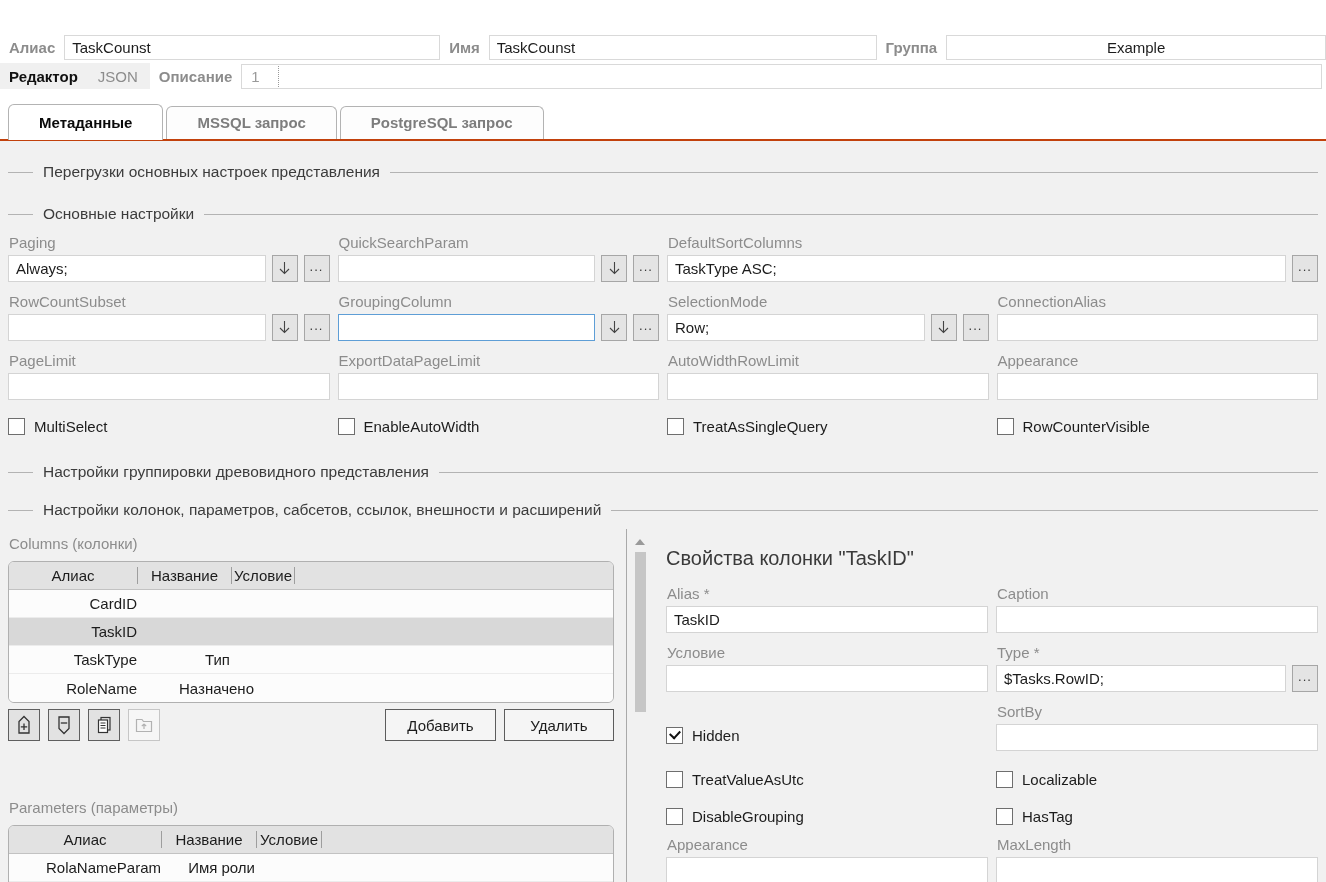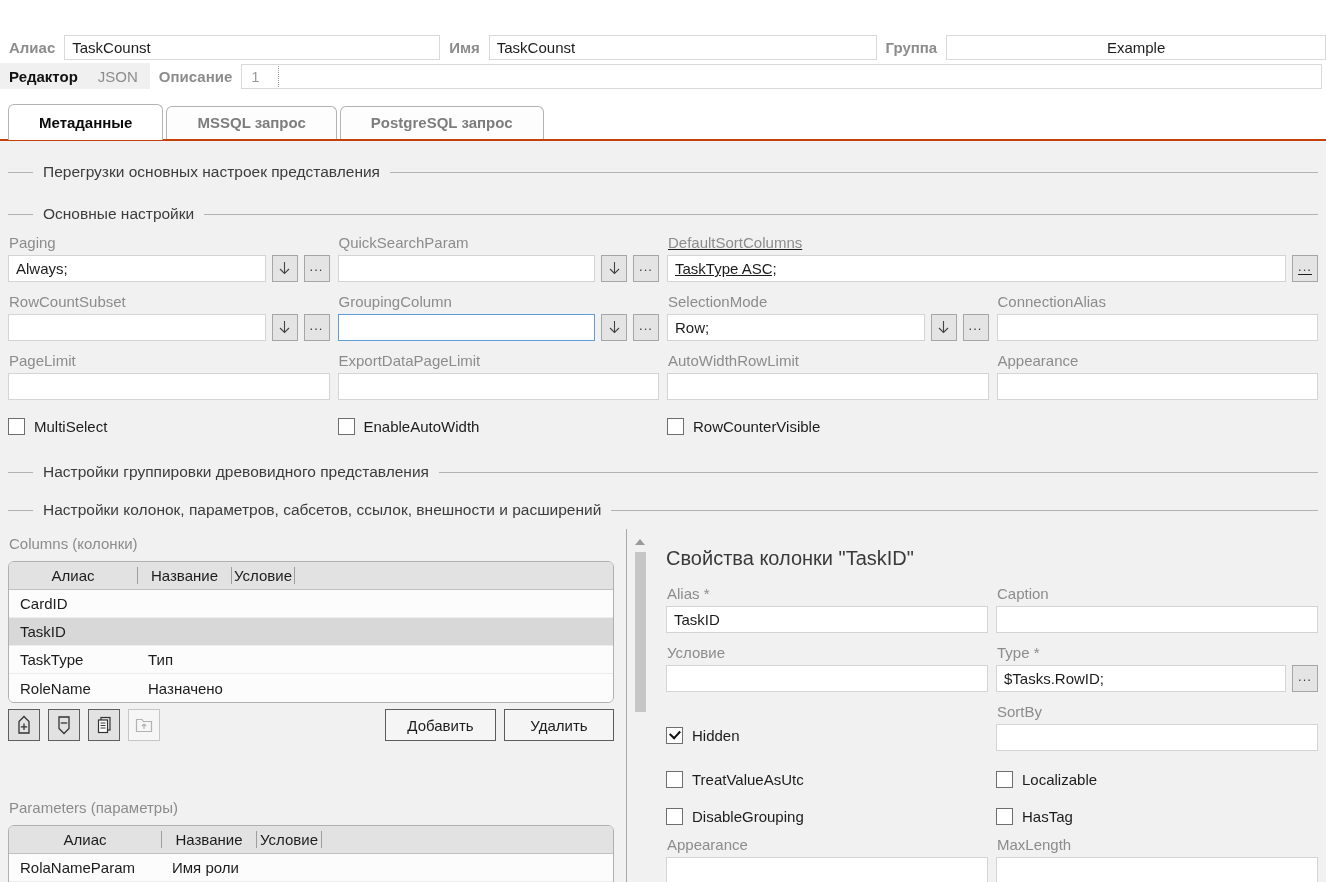--- a/index.html
+++ b/index.html
@@ -57,21 +57,21 @@
     flex:1; min-width:0; height:27px; border:1px solid #d4d4d4; background:#fff;
     color:#1c1c1c; font-family:inherit; font-size:15px; padding:0 7px; outline:none;
   }
   .tinput.focused { border:1px solid #5e9ed6; }
   .sqbtn {
     width:26px; height:27px; flex:0 0 26px; border:1px solid #a6a6a6; background:#e4e4e4;
     display:flex; align-items:center; justify-content:center; cursor:pointer; padding:0;
     color:#3a3a3a; font-family:inherit;
   }
   .ellipsis-icon::after { content:"..."; font-size:13px; letter-spacing:1px; color:#3a3a3a; position:relative; top:-2px; }
-  .span2 { grid-column:3 / span 2;text-decoration:underline; }
+  .span2 { grid-column:3 / span 2; }
   .checksrow { margin-top:18px; }
   .check { display:flex; align-items:center; cursor:pointer; }
   .cbox { width:17px; height:17px; border:1px solid #6e6e6e; background:#fff; margin-right:9px; position:relative; flex:0 0 17px; }
   .cbox.checked::after {
     content:""; position:absolute; left:3px; top:2px; width:8px; height:5px;
     border-left:2px solid #111; border-bottom:2px solid #111; transform:rotate(-47deg);
   }
   .clabel { color:#1c1c1c; }
   
   .split { display:flex; align-items:stretch; padding-left:8px; margin-top:10px; height:412px; }
@@ -82,23 +82,23 @@
   .scroll-thumb { width:11px; height:160px; background:#c6c6c6; margin-top:7px; cursor:grab; }
   .rightpane { flex:1; padding:12px 8px 0 20px; }
   
   .listlabel { color:#8c8c8c; margin:6px 0 9px 1px; }
   .listlabel.params { margin-top:58px; }
   .dtable { border:1px solid #b0b0b0; border-radius:6px; background:#fcfcfc; overflow:hidden; width:606px; }
   .thead { display:flex; align-items:stretch; background:#e2e2e2; height:28px; border-bottom:1px solid #c2c2c2; }
   .th { display:flex; align-items:center; justify-content:center; color:#1c1c1c; cursor:pointer; }
   .hsep { width:1px; background:#9e9e9e; margin:5px 0; flex:0 0 1px; }
   .trow { display:flex; height:28px; align-items:center; border-bottom:1px solid #ececec; background:#fcfcfc; cursor:pointer; }
-  .trow:last-child { border-bottom:none; }
+  .trow:last-child { border-bottom:none;gap:24px; }
   .trow.selected { background:#d8d8d8; }
-  .td { padding-left:11px; white-space:nowrap; overflow:hidden; }
+  .td { padding-left:11px; white-space:nowrap; overflow:hidden;text-align:right; }
   .cw1 { width:128px; } .cw2 { width:93px; } .cw3 { width:62px; }
   .pw1 { width:152px; } .pw2 { width:94px; } .pw3 { width:64px; }
   
   .ltoolbar { display:flex; align-items:center; margin-top:6px; width:606px; }
   .iconbtn {
     width:32px; height:32px; border:1px solid #5f5f5f; background:#e2e2e2;
     display:flex; align-items:center; justify-content:center; margin-right:8px;
     cursor:pointer; color:#333; padding:0;
   }
   .iconbtn.disabled { border-color:#c6c6c6; background:#f6f6f6; color:#b2b2b2; cursor:default; }
@@ -285,20 +285,24 @@
       <label class="check">
         <span class="cbox"></span>
         <span class="clabel">MultiSelect</span>
       </label>
       <label class="check">
         <span class="cbox"></span>
         <span class="clabel">EnableAutoWidth</span>
       </label>
       <label class="check">
         <span class="cbox"></span>
+        <span class="clabel">TreatAsSingleQuery</span>
+      </label>
+      <label class="check">
+        <span class="cbox"></span>
         <span class="clabel">RowCounterVisible</span>
       </label>
     </div>
 
     <div class="ghead gh3">
       <span class="gline short"></span>
       <span class="gtext">Настройки группировки древовидного представления</span>
       <span class="gline long"></span>
     </div>
 

